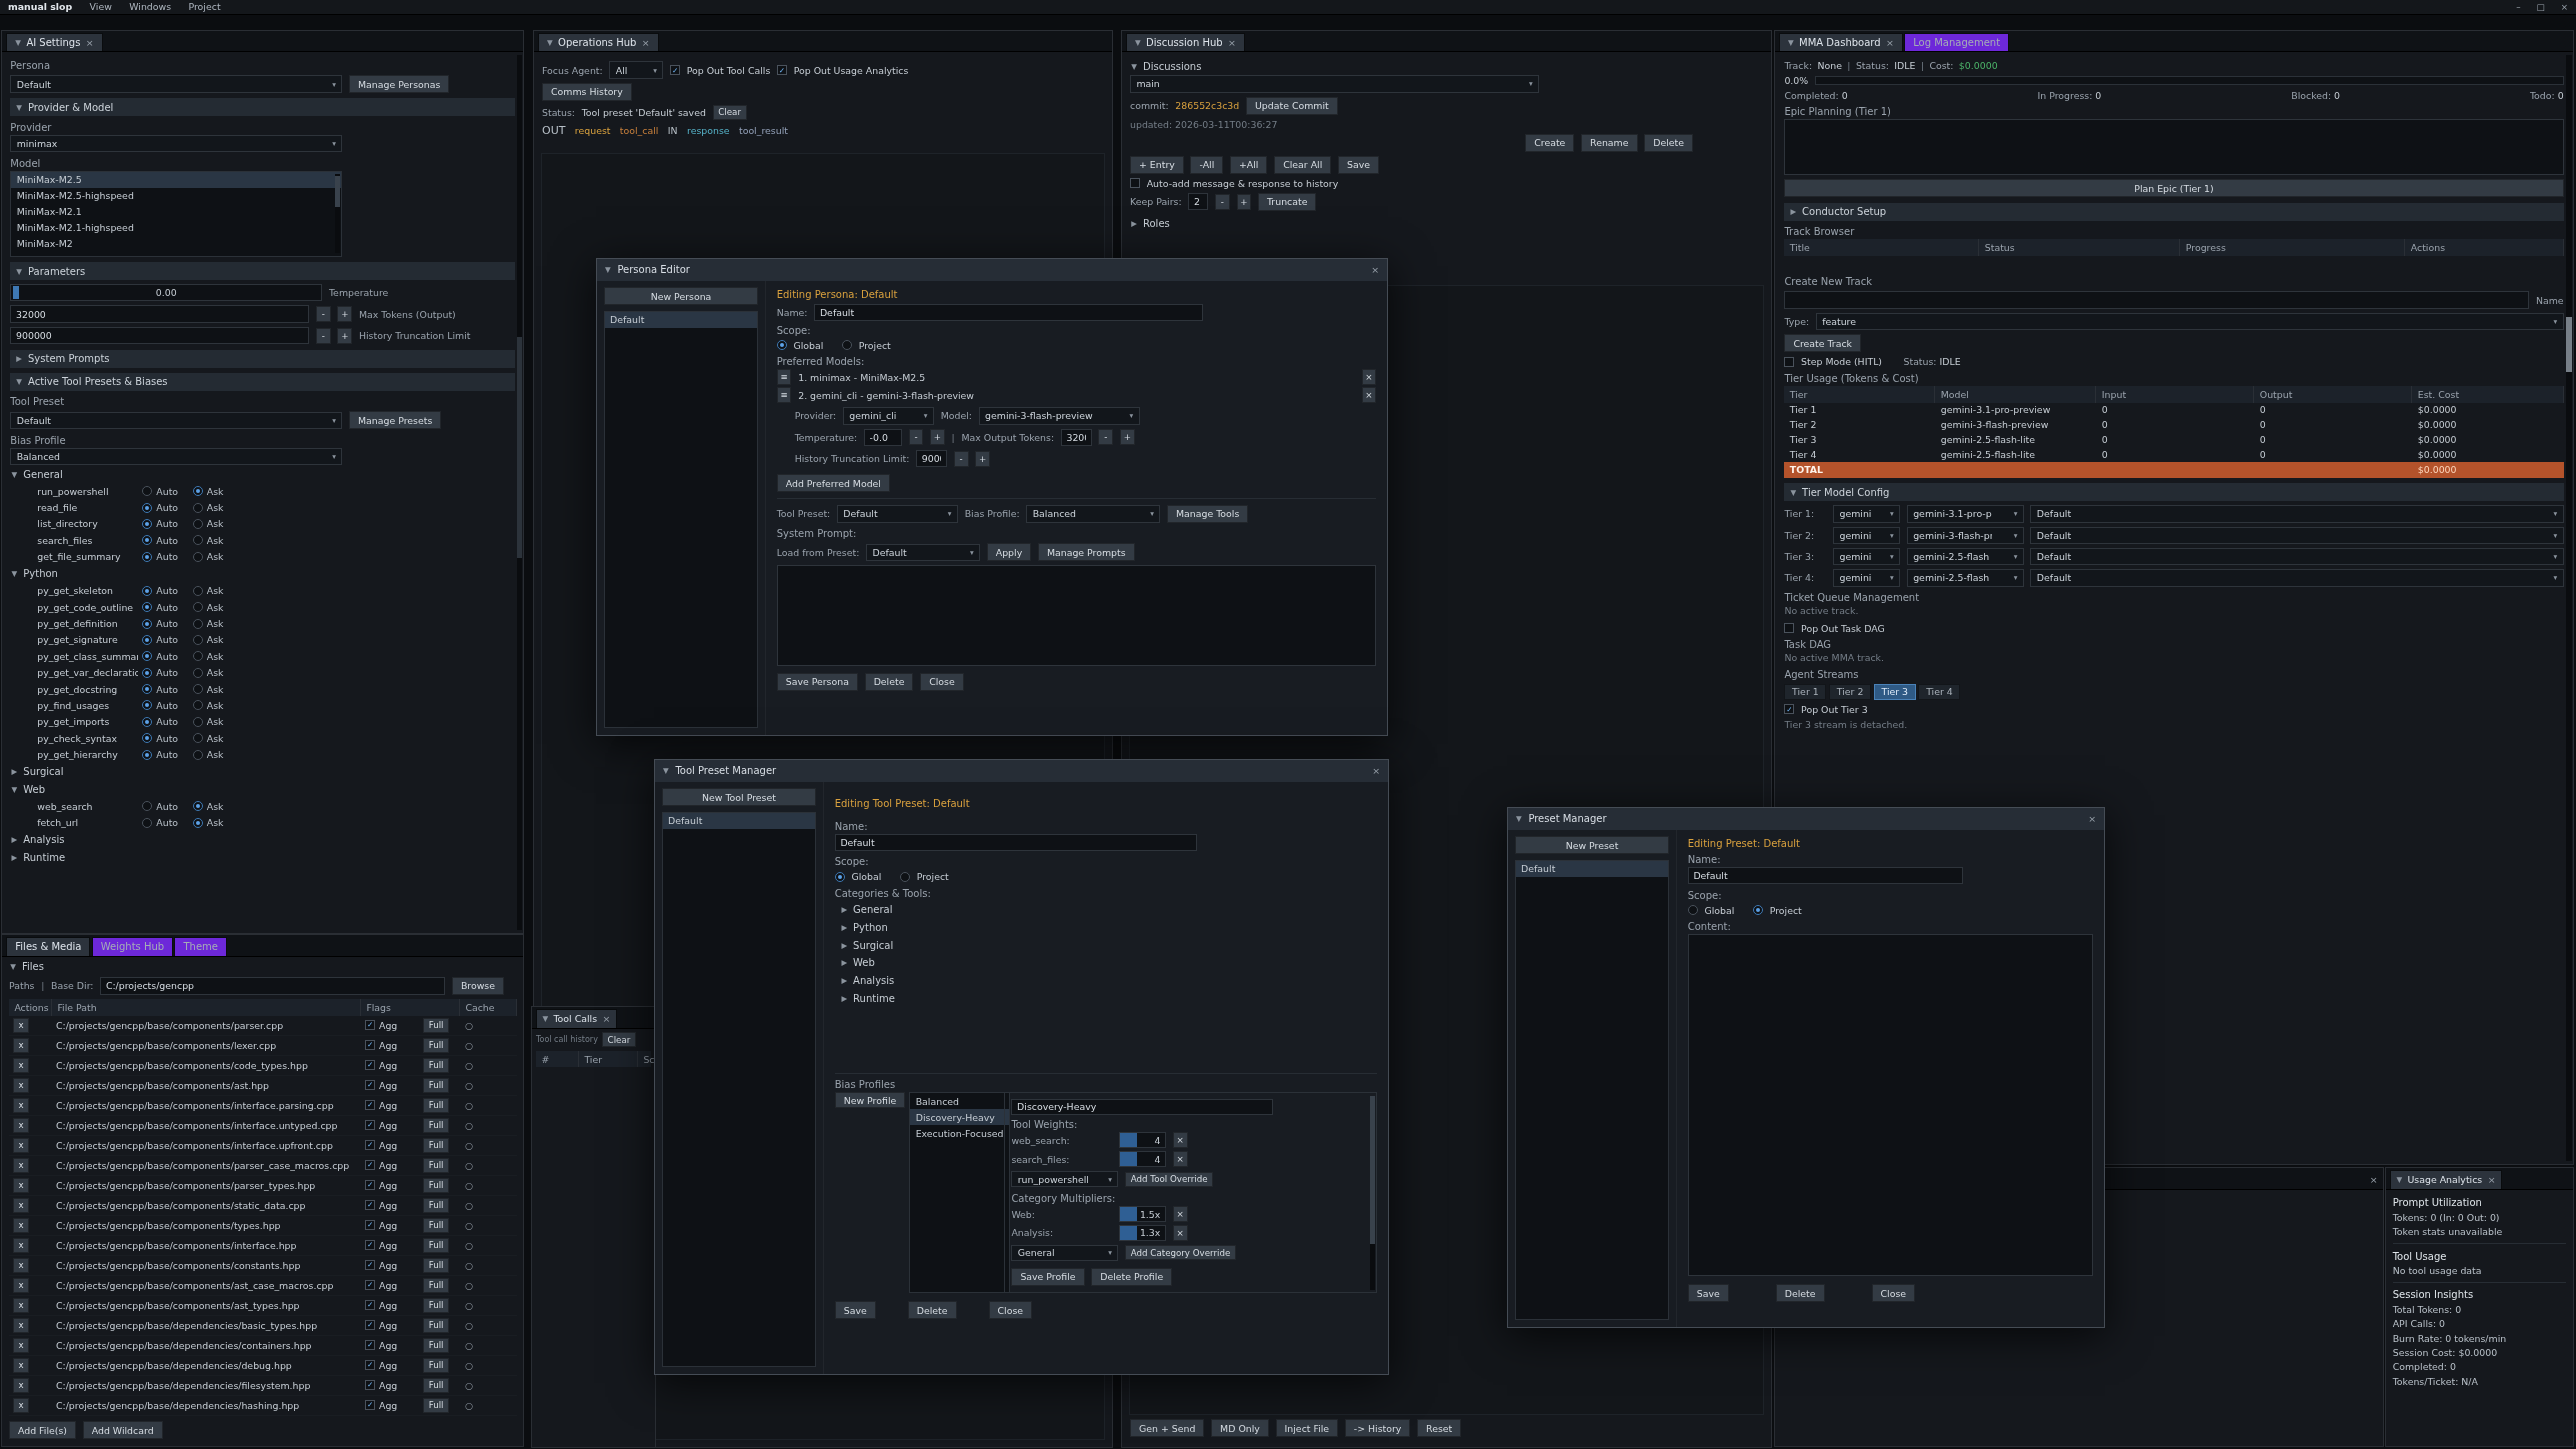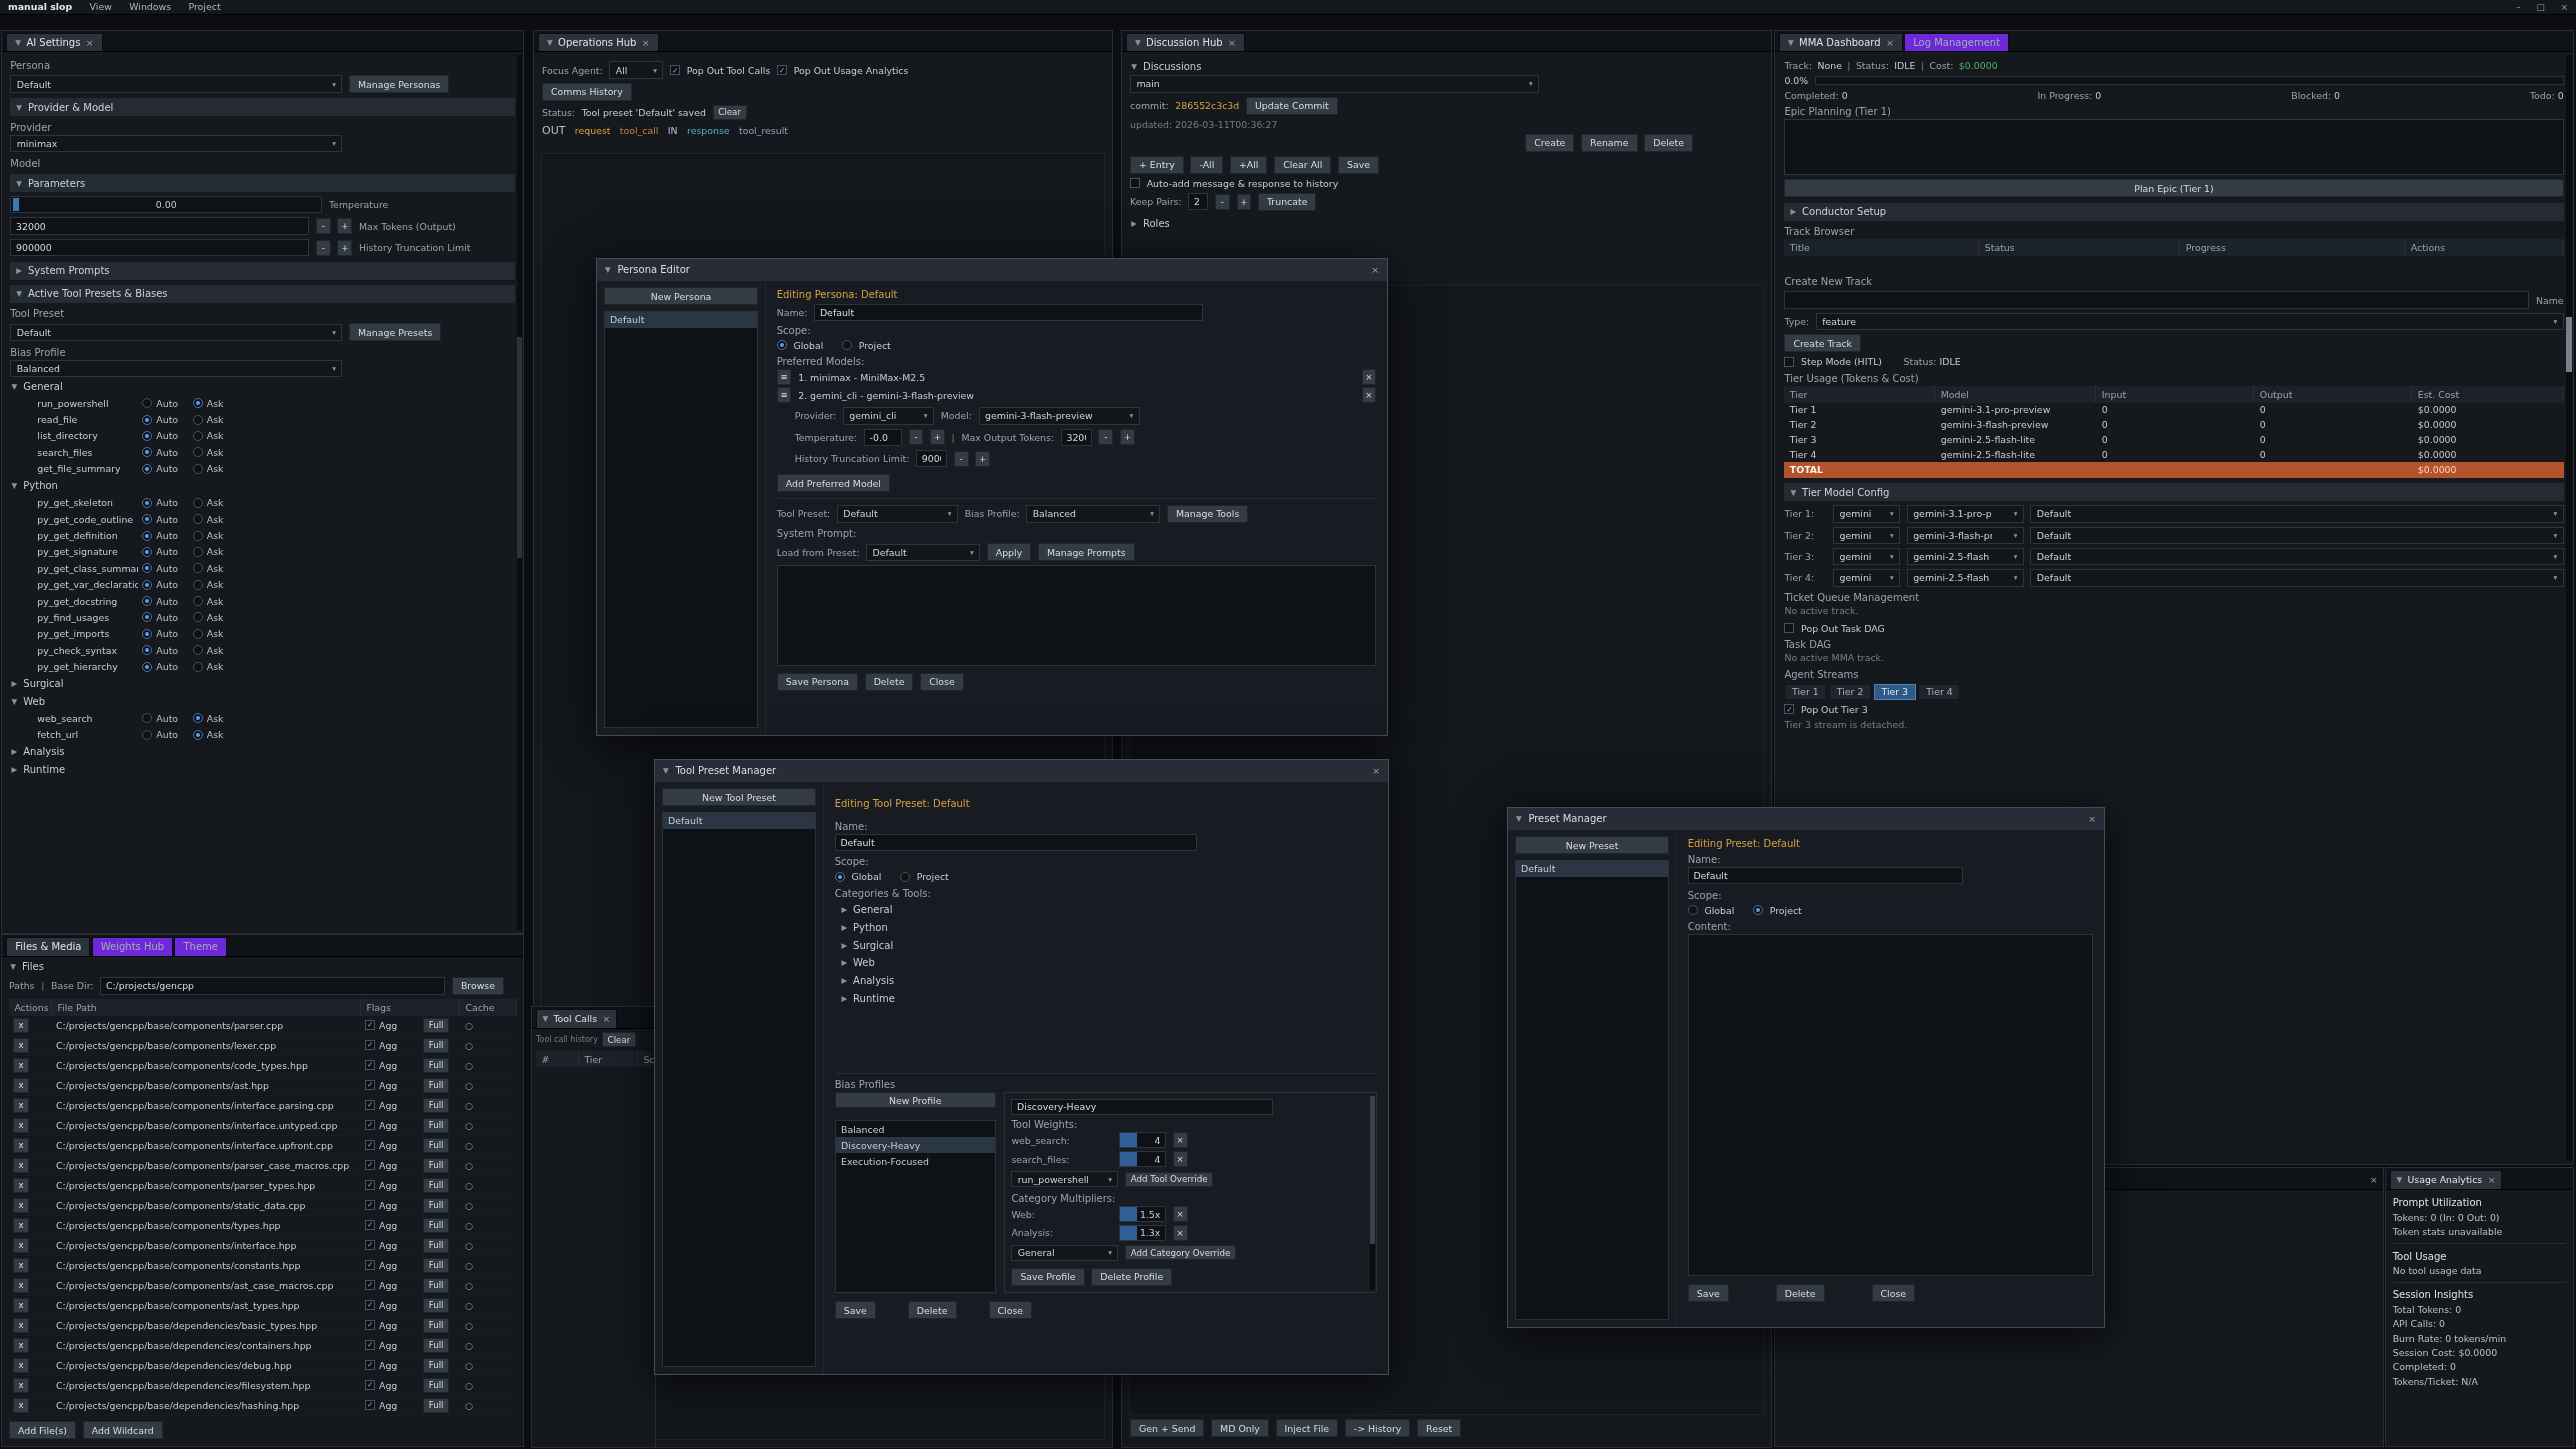--- a/index.html
+++ b/index.html
@@ -121,20 +121,36 @@
     <div class="sechdr">
       <span class="car">▼</span>
       <span>Provider &amp; Model</span>
     </div>
     <div class="lbl">Provider</div>
     <div class="select w495">
       <span>minimax</span>
       <span class="car">▾</span>
     </div>
     <div class="lbl">Model</div>
+    <div class="listbox w495" style="height:86px">
+
+      <div class="sb">
+          <div class="th" style="top:1.3px;height:31px"></div>
+        </div>
+
+        <div class="li selected">MiniMax-M2.5</div>
+
+        <div class="li">MiniMax-M2.5-highspeed</div>
+
+        <div class="li">MiniMax-M2.1</div>
+
+        <div class="li">MiniMax-M2.1-highspeed</div>
+
+        <div class="li">MiniMax-M2</div>
+      </div>
     <div class="sechdr">
       <span class="car">▼</span>
       <span>Parameters</span>
     </div>
     <div class="row">
       <div class="slider">
         <span class="grab"></span>
         <span>0.00</span>
       </div>
       <span class="ilbl">Temperature</span>
@@ -1157,21 +1173,21 @@
           </div>
 
           <div class="tree" style="padding-left:6.7px">
             <span class="car">▶</span>
             <span>Runtime</span>
           </div>
         </div>
       <div class="udiv"></div>
       <div class="lbl">Bias Profiles</div>
       <div style="display:flex;gap:8px;height:201px">
-        <div style="width:161px;display:flex;flex-direction:column;gap:12px">
+        <div style="width:161px;display:flex;gap:4px">
           <span class="btn wide" style="height:16px">New Profile</span>
           <div class="listbox flex1">
 
           <div class="li">Balanced</div>
               <div class="li selected">Discovery-Heavy</div>
               <div class="li">Execution-Focused</div>
             </div>
         </div>
         <div class="flex1" style="border:0.7px solid #2b3138;padding:5.4px 6.7px;position:relative">
           <input class="input w390" style="height: 16px;" value="Discovery-Heavy">

